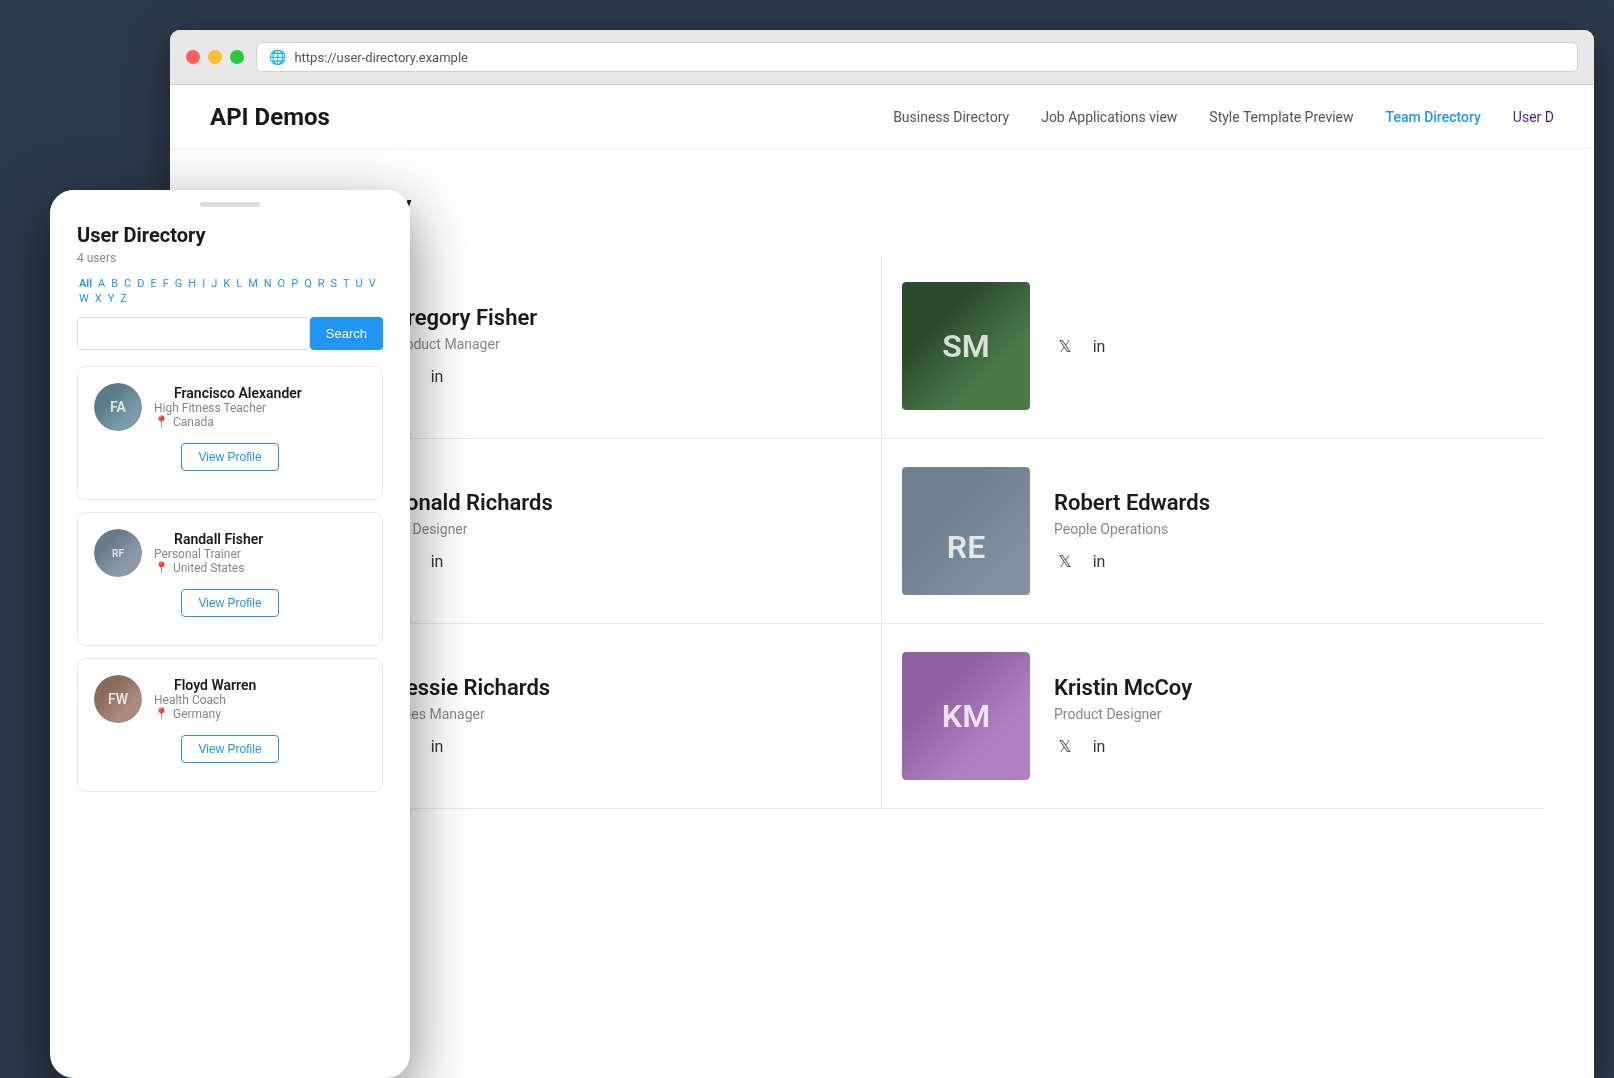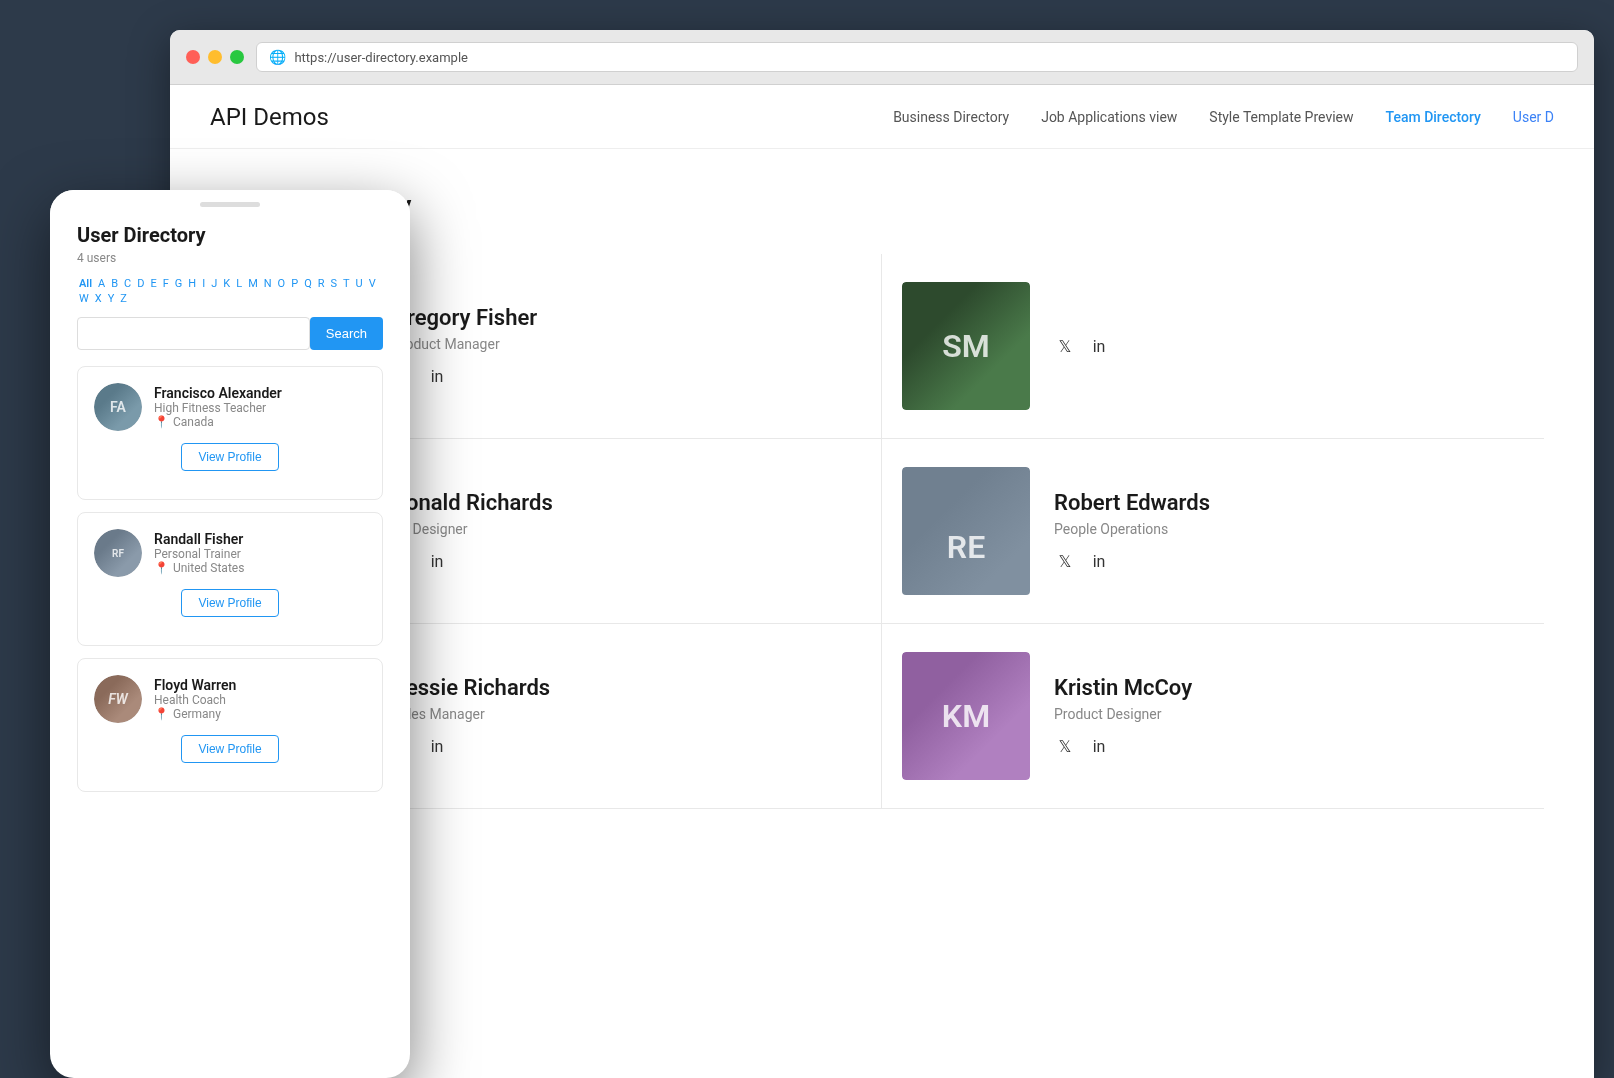--- a/index.html
+++ b/index.html
@@ -76,21 +76,21 @@
       display: flex;
       align-items: center;
       padding: 0 40px;
       height: 64px;
       border-bottom: 1px solid #eee;
       background: #fff;
     }
 
     .app-logo {
       font-size: 24px;
-      font-weight: 400;
+      font-weight: 700;
       color: #1a1a1a;
       margin-right: auto;
     }
 
     .nav-links {
       display: flex;
       gap: 32px;
       align-items: center;
     }
 
@@ -101,21 +101,21 @@
       cursor: pointer;
     }
 
     .nav-link.active {
       color: #2196f3;
       font-weight: 500;
     }
 
     .nav-link-truncated {
       font-size: 14px;
-      color: #3b82f6;
+      color: #4c1d95;
     }
 
     
     .team-directory-content {
       flex: 1;
       padding: 40px 50px;
       overflow-y: auto;
       background: #fff;
     }
 
@@ -293,20 +293,21 @@
       border-radius: 50%;
       background: #ddd;
       overflow: hidden;
       flex-shrink: 0;
     }
 
     .user-card-info .user-name {
       font-size: 14px;
       font-weight: 600;
       color: #1a1a1a;
+      margin-left: 20px;
     }
 
     .user-card-info .user-job {
       font-size: 12px;
       color: #888;
     }
 
     .user-card-info .user-location {
       font-size: 12px;
       color: #888;
@@ -330,21 +331,21 @@
     
     .avatar-gregory { background: linear-gradient(135deg, #8B7355 30%, #A0856C 70%); }
     .avatar-savannah { background: linear-gradient(135deg, #2d4a2d 30%, #4a7a4a 70%); }
     .avatar-ronald { background: linear-gradient(135deg, #c06030 30%, #d07050 70%); }
     .avatar-robert { background: linear-gradient(135deg, #708090 30%, #8090a0 70%); }
     .avatar-bessie { background: linear-gradient(135deg, #607090 30%, #8090b0 70%); }
     .avatar-kristin { background: linear-gradient(135deg, #9060a0 30%, #b080c0 70%); }
 
     .avatar-francisco { background: linear-gradient(135deg, #5a7a8a 30%, #7a9aaa 70%); }
     .avatar-randall { background: linear-gradient(135deg, #6a7a8a 30%, #8a9aaa 70%); }
-    .avatar-floyd { background: linear-gradient(135deg, #8a6a5a 30%, #aa8a7a 70%); font-style: italic; }
+    .avatar-floyd { background: linear-gradient(135deg, #8a6a5a 30%, #aa8a7a 70%); }
 
     
     .photo-wrapper {
       width: 128px;
       height: 128px;
       border-radius: 4px;
       overflow: hidden;
       flex-shrink: 0;
     }
 

